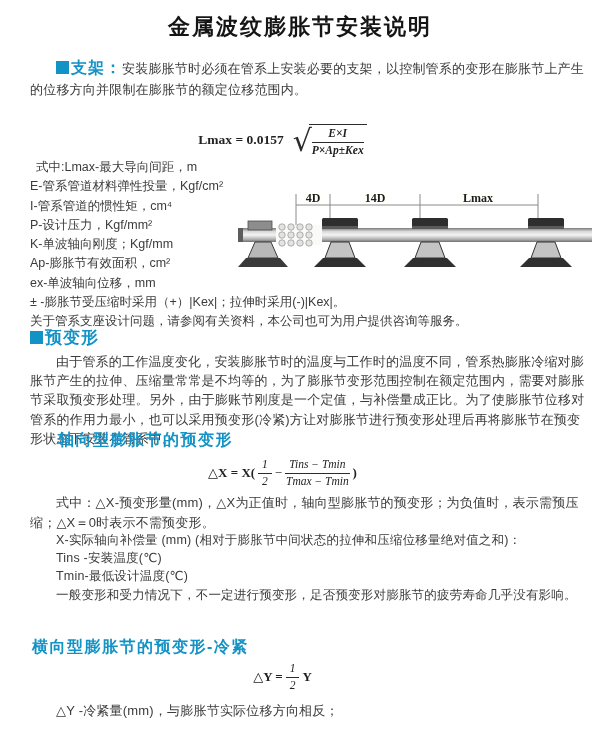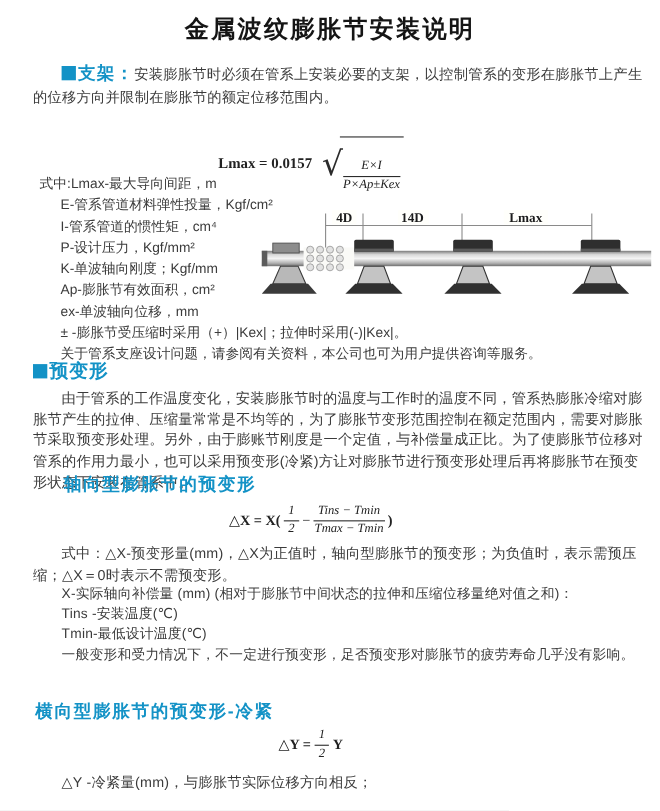--- a/index.html
+++ b/index.html
@@ -23,42 +23,42 @@
     display:inline-block; width:13px; height:13px; background:#1392c6;
     margin-right:2px; vertical-align:-1px;
   }
   .sec-head {
     font-size:17px; font-weight:bold; color:#1392c6; letter-spacing:1px;
   }
   .sub-head {
     font-size:16px; font-weight:bold; color:#1392c6; letter-spacing:1.5px;
   }
   .def-list { top:158px; left:30px; font-size:12.5px; line-height:19.3px; }
-  .def-line { margin-left:25px; white-space:nowrap; }
+  .def-line { white-space:nowrap; }
   .def-line.first { margin-left:6px; }
   
   .formula {
     left:0; width:565px; text-align:center; color:#222;
     font-family:"Liberation Serif","DejaVu Serif","DejaVu Sans",serif;
   }
   .f-bold { font-weight:bold; font-size:13.5px; margin-right:5px; }
   .serif-it { font-style:italic; font-size:13px; }
   .frac {
     display:inline-block; vertical-align:middle; text-align:center;
     font-family:"Liberation Serif","DejaVu Serif","DejaVu Sans",serif;
     font-style:italic; font-size:11.5px; line-height:1.2; margin:0 3px;
   }
   .frac .num { display:block; border-bottom:1px solid #2b2b2b; padding:0 4px 1px; }
   .frac .den { display:block; padding-top:1px; }
   .radical {
     display:inline-block; font-style:normal; font-size:30px; line-height:28px;
     vertical-align:middle; margin-right:-3px; font-weight:400; color:#2b2b2b;
     font-family:"DejaVu Sans",sans-serif;
   }
-  .radicand { display:inline-block; border-top:1.5px solid #2b2b2b; vertical-align:middle; padding-top:20px; }
+  .radicand { display:inline-block; border-top:1.5px solid #2b2b2b; vertical-align:middle; padding-top:2px;font-weight:bold; }
   .radicand .frac .num { border-bottom:1px solid #2b2b2b; }
   .fx-txt { font-size:13px; font-style:normal; }
   .line-item { white-space:nowrap; }
   
   .diagram { left:236px; top:190px; }
   .dim-label { font:bold 12px "Liberation Serif","DejaVu Serif",serif; fill:#1c1c1c; }
 </style>
 </head>
 <body>
 

